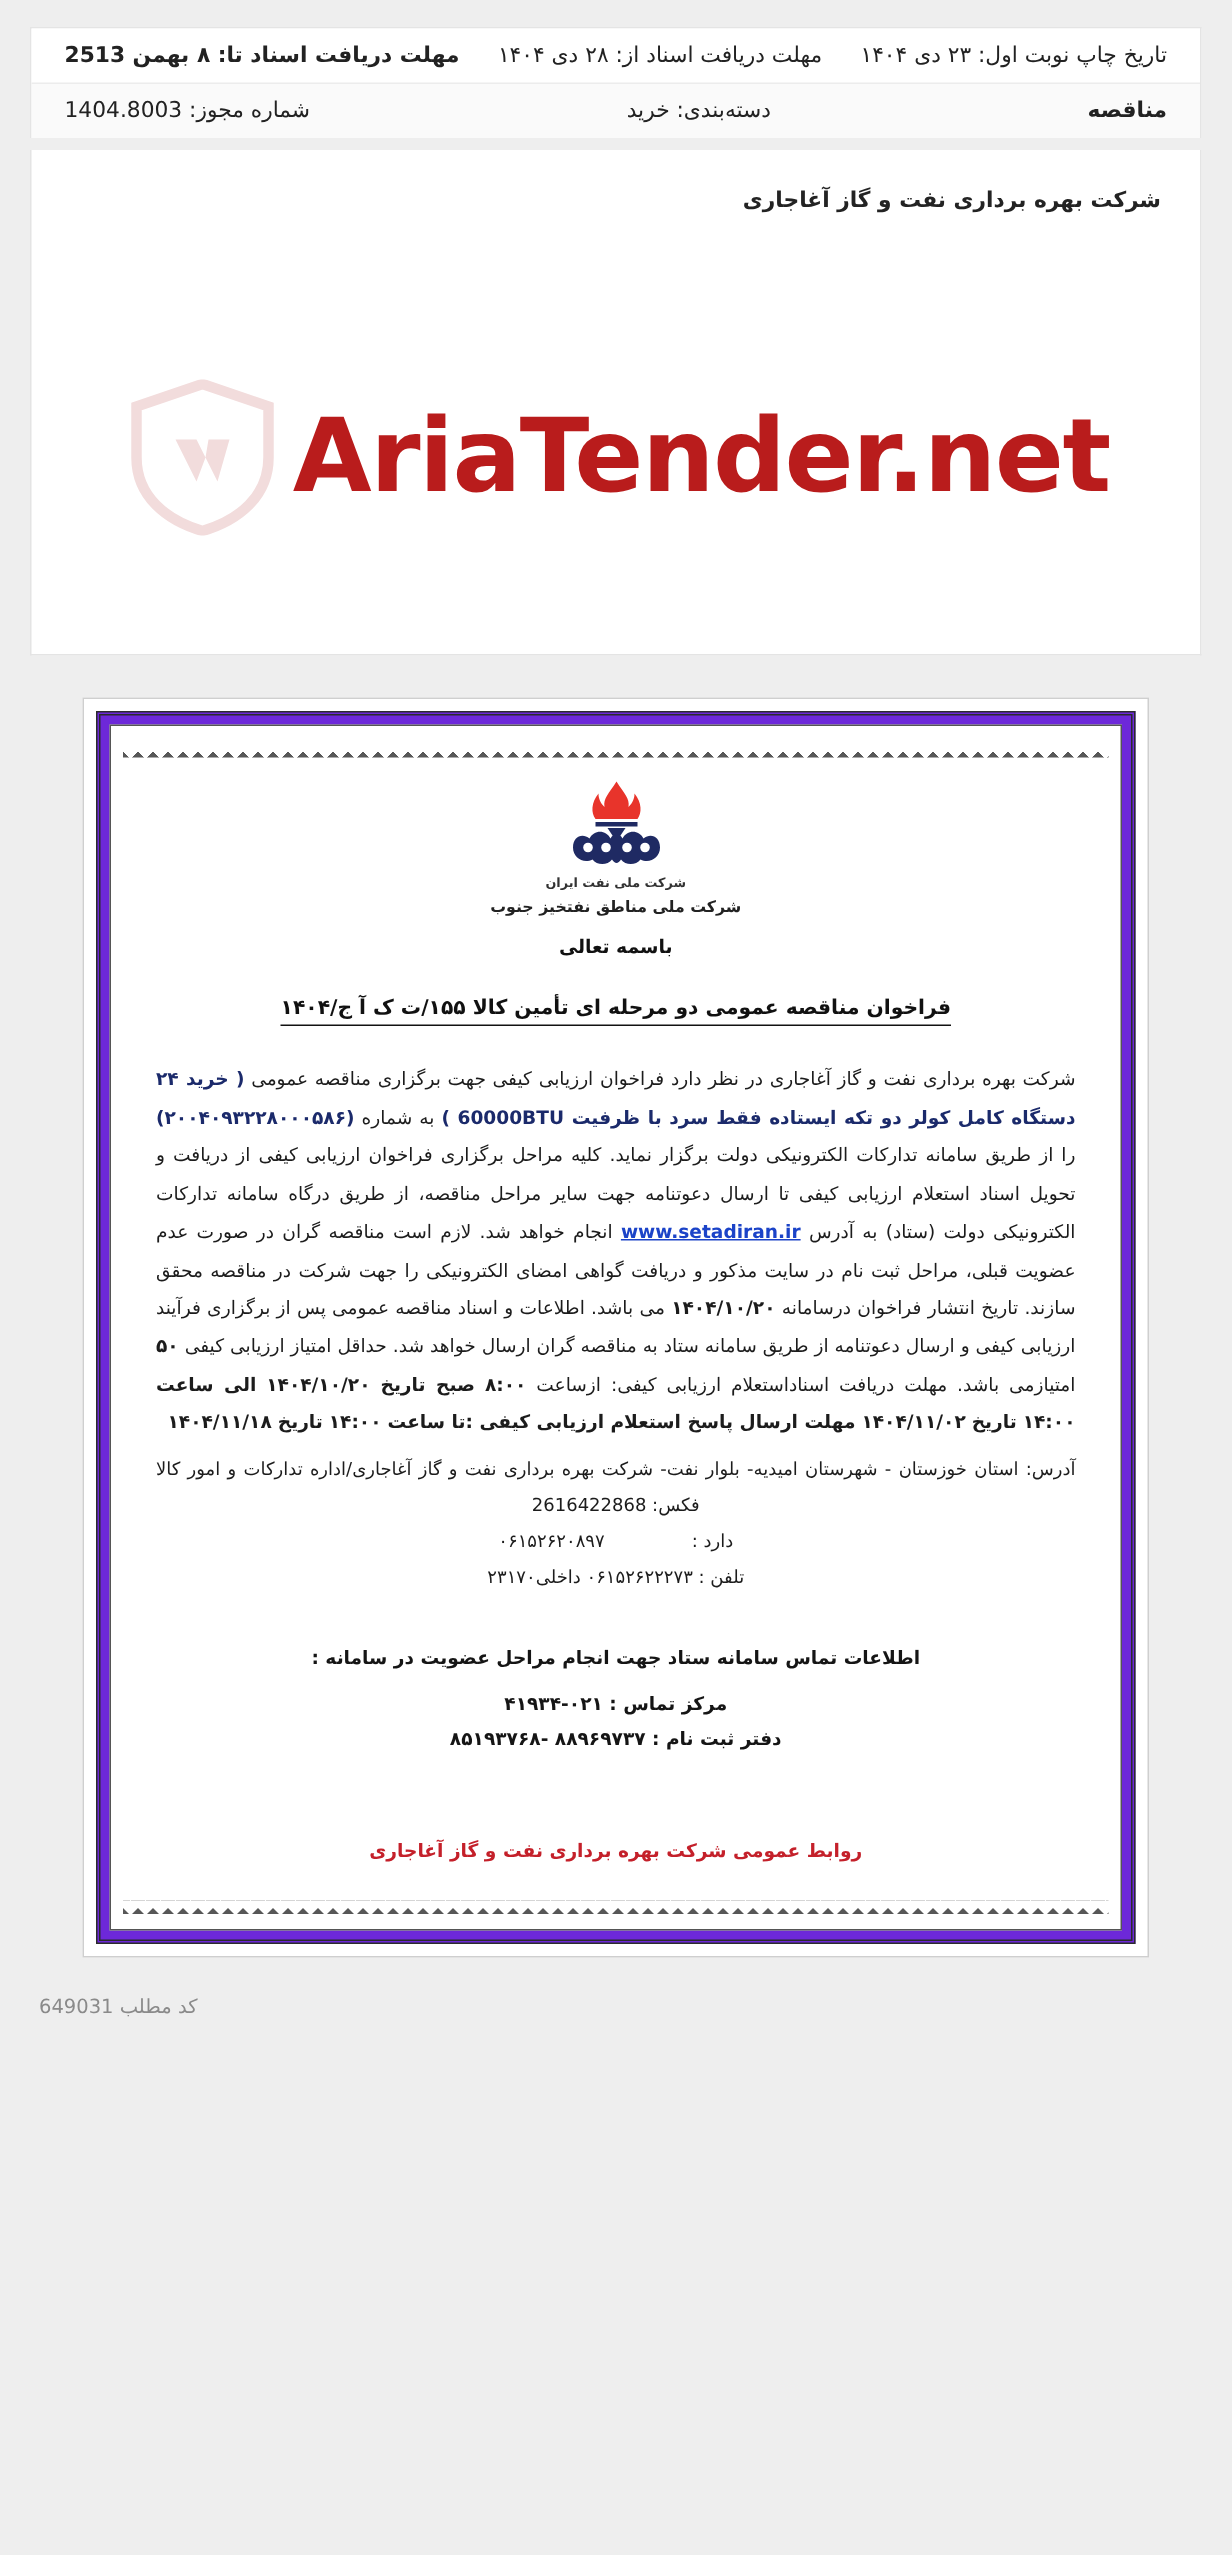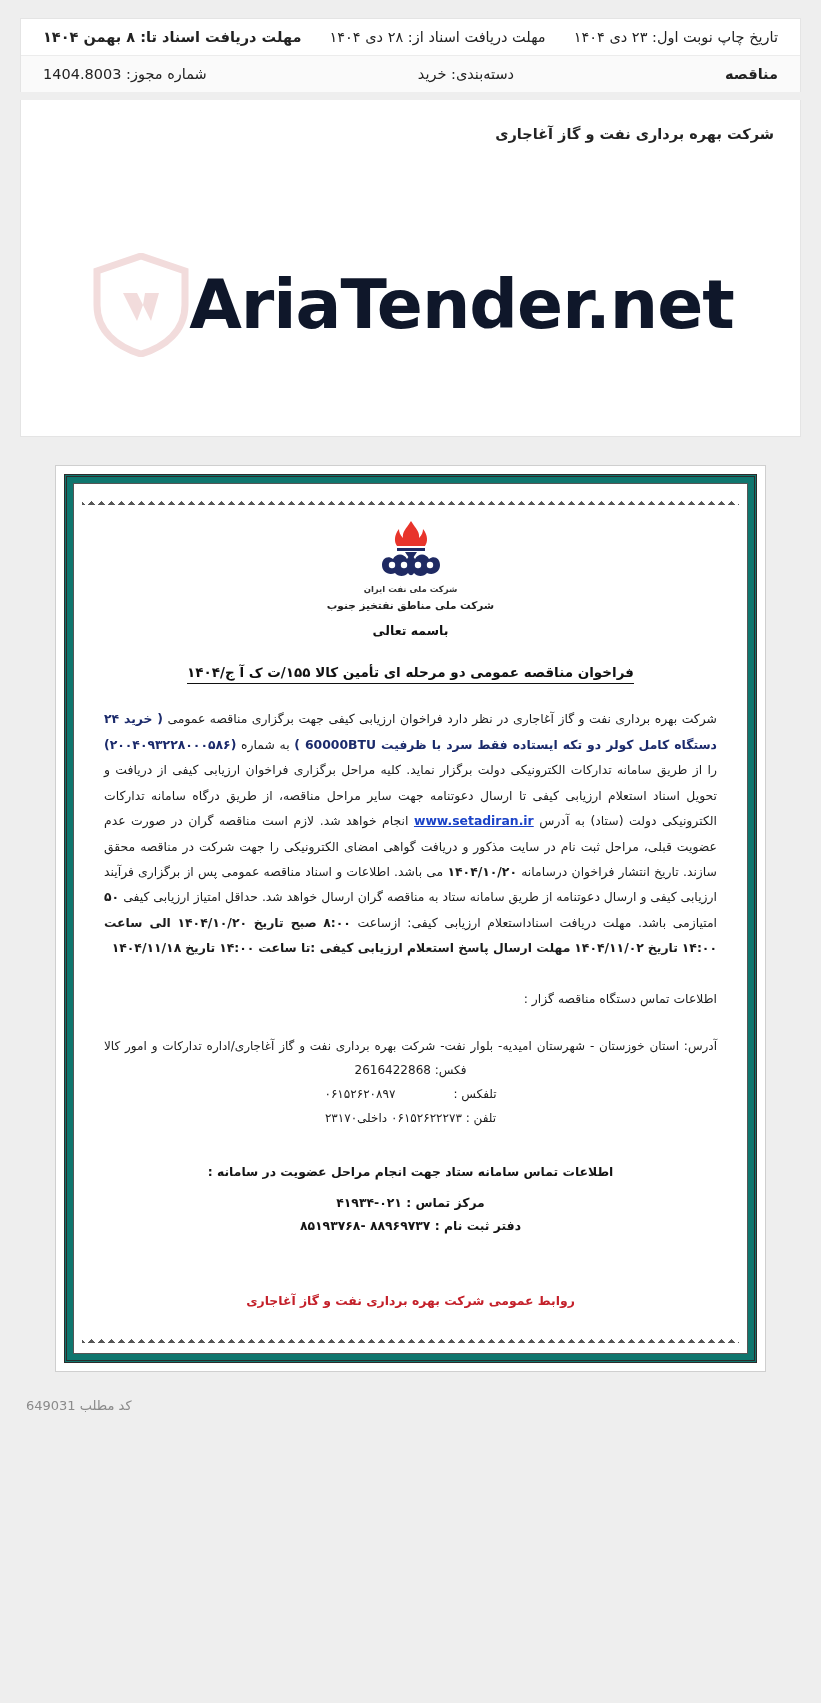--- a/index.html
+++ b/index.html
@@ -76,38 +76,39 @@
     pointer-events:none;
     z-index:1;
     direction:ltr;
   }
   .wm-shield{
     width:96px;height:104px;margin-left:6px;flex:0 0 auto;
   }
   .wm-text{
     font-size:68px;
     font-weight:bold;
-    color:#0f172a;
+    color:#b91c1c;
     letter-spacing:-1px;
     font-family:"DejaVu Sans","Liberation Sans",sans-serif;
     line-height:1;
     white-space:nowrap;
+    padding-left:12px;
   }
 
   
   .doc-wrap{
     margin:28px 55px 0 55px;
     background:#ffffff;
     border:1px solid #cfcfcf;
     padding:8px;
   }
   .doc-frame{
     border:3px double #2b2b2b;
     padding:6px;
-    background:#0f766e;
+    background:#6d28d9;
     position:relative;
   }
   .doc-inner{
     border:1px solid #555;
     padding:22px 30px 36px 30px;
     background:#fff;
     direction:rtl;
   }
   .zigzag{
     height:9px;
@@ -206,21 +207,21 @@
 </style>
 </head>
 <body>
 
 <div class="page">
 
   <div class="meta-card">
     <div class="meta-row r1">
       <div class="meta-cell c-right">تاریخ چاپ نوبت اول: ۲۳ دی ۱۴۰۴</div>
       <div class="meta-cell c-mid">مهلت دریافت اسناد از: ۲۸ دی ۱۴۰۴</div>
-      <div class="meta-cell c-left b">مهلت دریافت اسناد تا: ۸ بهمن ۱۴۰۴</div>
+      <div class="meta-cell c-left b">مهلت دریافت اسناد تا: ۸ بهمن 2513</div>
     </div>
     <div class="meta-row r2">
       <div class="meta-cell c-right b">مناقصه</div>
       <div class="meta-cell c-mid">دسته‌بندی: خرید</div>
       <div class="meta-cell c-left">شماره مجوز: 1404.8003</div>
     </div>
   </div>
 
   <div class="title-card">
     <p class="org-line">شرکت بهره برداری نفت و گاز آغاجاری</p>
@@ -278,26 +279,25 @@
           <span class="bold">الی ساعت</span>
           <span class="bold">۱۴:۰۰</span>
           <span class="bold">تاریخ</span>
           <span class="bold">۱۴۰۴/۱۱/۰۲</span>
           <span class="bold">مهلت ارسال پاسخ استعلام ارزیابی کیفی :تا ساعت</span>
           <span class="bold">۱۴:۰۰</span>
           <span class="bold">تاریخ</span>
           <span class="bold">۱۴۰۴/۱۱/۱۸</span>
         </p>
 
-        <div class="contact-head">اطلاعات تماس دستگاه مناقصه گزار :</div>
 
         <div class="addr-block">
           <div class="addr-line1">آدرس: استان خوزستان - شهرستان امیدیه- بلوار نفت- شرکت بهره برداری نفت و گاز آغاجاری/اداره تدارکات و امور کالا فکس: 2616422868</div>
           <div class="addr-row">
-            <span>تلفکس :</span>
+            <span>دارد :</span>
             <span>۰۶۱۵۲۶۲۰۸۹۷</span>
           </div>
           <div>تلفن : ۰۶۱۵۲۶۲۲۲۷۳ داخلی۲۳۱۷۰</div>
         </div>
 
         <div class="sec-head">اطلاعات تماس سامانه ستاد جهت انجام مراحل عضویت در سامانه :</div>
         <div class="sec-line">مرکز تماس :  ۰۲۱-۴۱۹۳۴</div>
         <div class="sec-line">دفتر ثبت نام :  ۸۸۹۶۹۷۳۷ -۸۵۱۹۳۷۶۸</div>
 
         <div class="red-line">روابط عمومی شرکت بهره برداری نفت و گاز آغاجاری</div>

